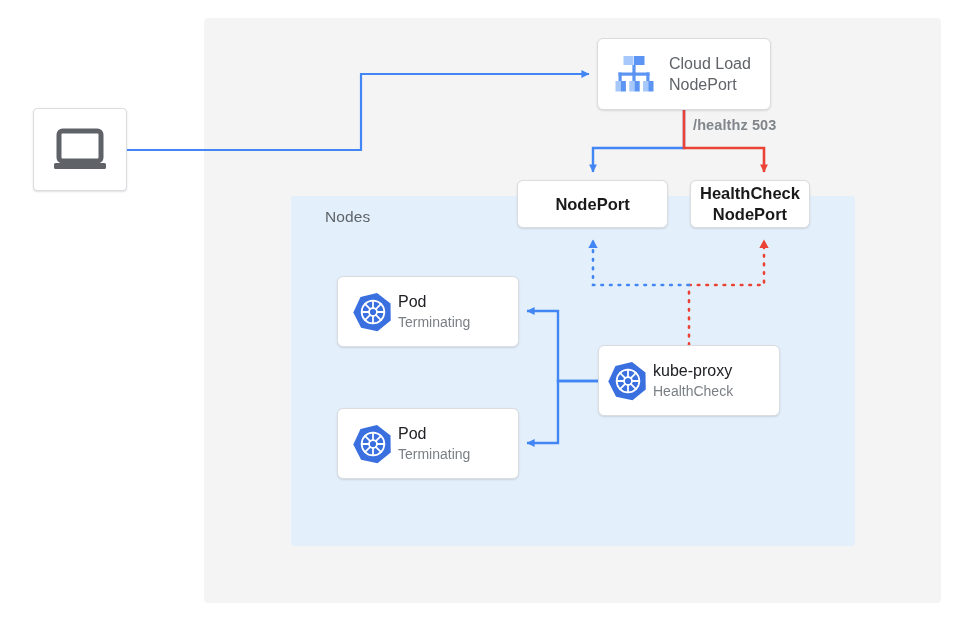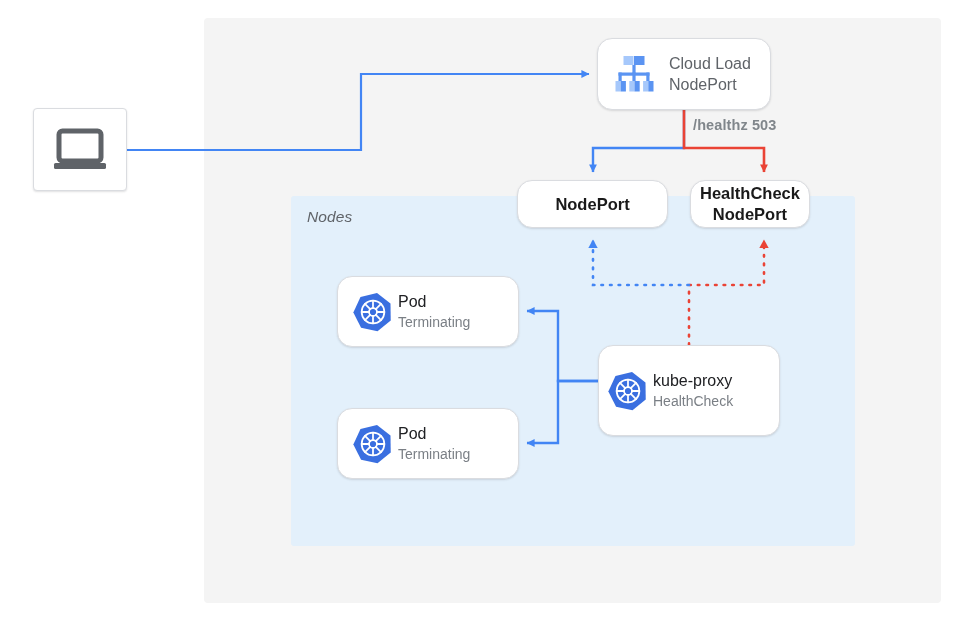--- a/index.html
+++ b/index.html
@@ -34,45 +34,44 @@
     position: absolute;
     left: 291px;
     top: 196px;
     width: 564px;
     height: 350px;
     background: #e3f0fb;
     border-radius: 3px;
   }
   .panel-nodes-label {
     position: absolute;
-    left: 16px;
+    left: 34px;
     top: 12px;
     font-size: 15.5px;
     color: #5f6368;
     letter-spacing: 0.1px;
     white-space: nowrap;
-    font-style: italic;
   }
 
   
   #wires {
     position: absolute;
     left: 0;
     top: 0;
     width: 965px;
     height: 623px;
     overflow: visible;
   }
 
   
   .card {
     position: absolute;
     background: #ffffff;
     border: 1px solid #dadce0;
-    border-radius: 15px;
+    border-radius: 6px;
     box-sizing: border-box;
     box-shadow: 0 1px 2px rgba(60,64,67,0.16);
   }
 
   
   .client-box {
     left: 33px;
     top: 108px;
     width: 94px;
     height: 83px;
@@ -115,21 +114,21 @@
   .hcnodeport-box{ left: 690px; top: 180px; width: 120px; height: 48px; }
 
   
   .k8s-card {
     display: flex;
     align-items: center;
     padding-left: 14px;
   }
   .pod-box-1 { left: 337px; top: 276px; width: 182px; height: 71px; }
   .pod-box-2 { left: 337px; top: 408px; width: 182px; height: 71px; }
-  .kubeproxy-box { left: 598px; top: 345px; width: 182px; height: 91px; padding-left: 8px; }
+  .kubeproxy-box { left: 598px; top: 345px; width: 182px; height: 71px; padding-left: 8px; }
 
   .k8s-text { margin-left: 4px; }
   .k8s-title {
     font-size: 16px;
     line-height: 20px;
     color: #202124;
     white-space: nowrap;
   }
   .k8s-sub {
     font-size: 14px;

